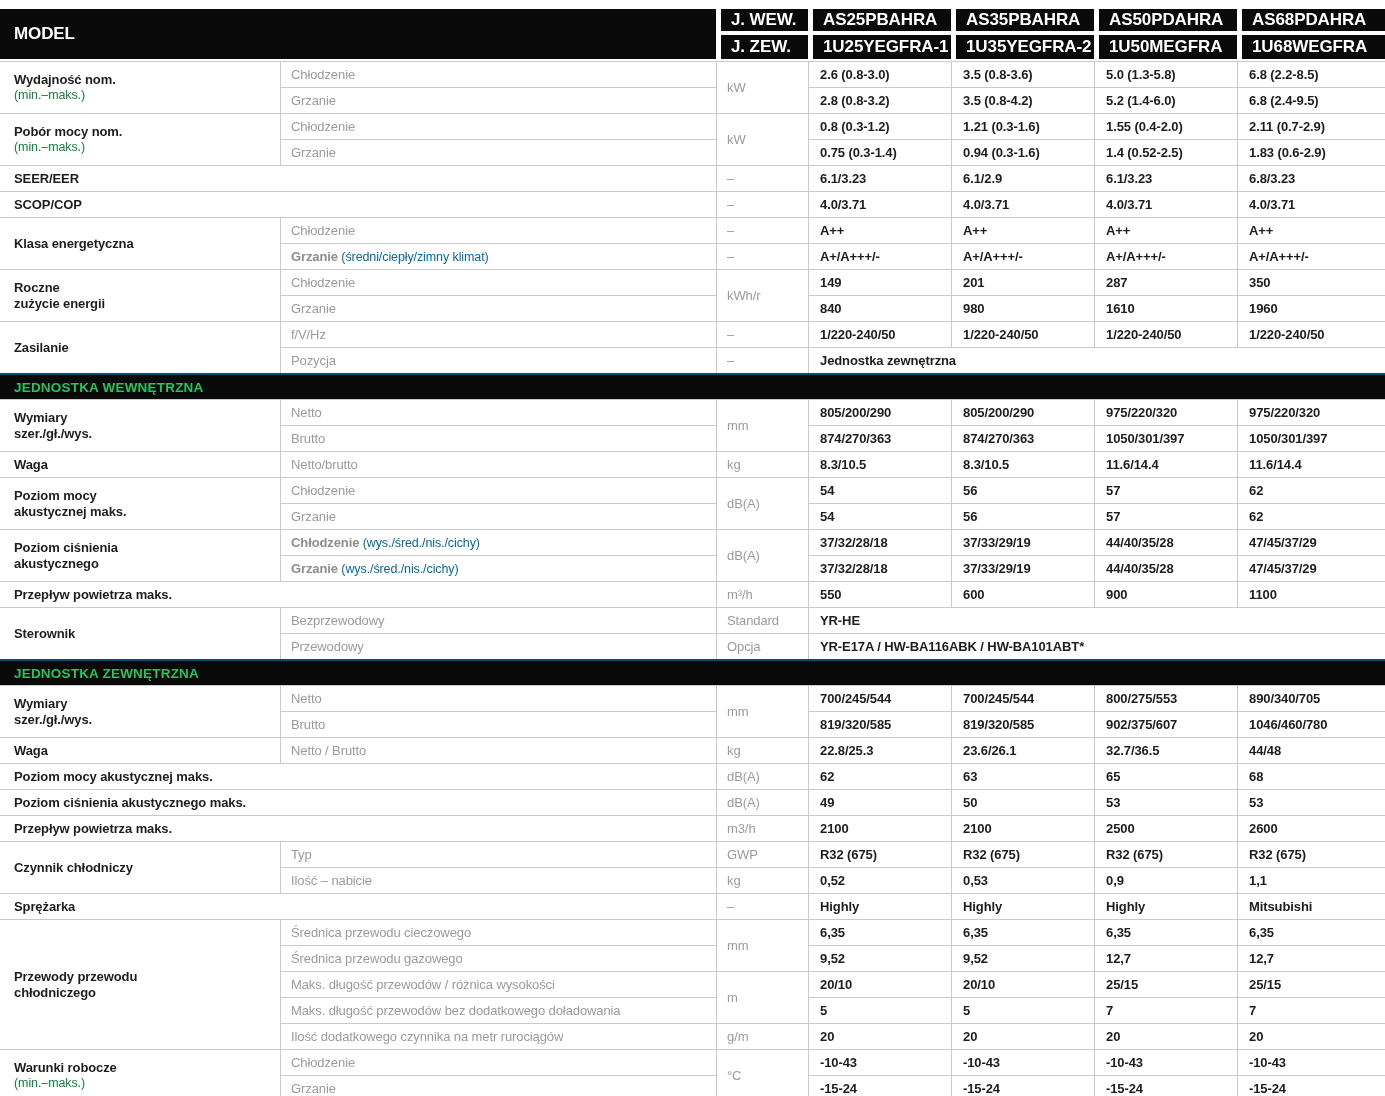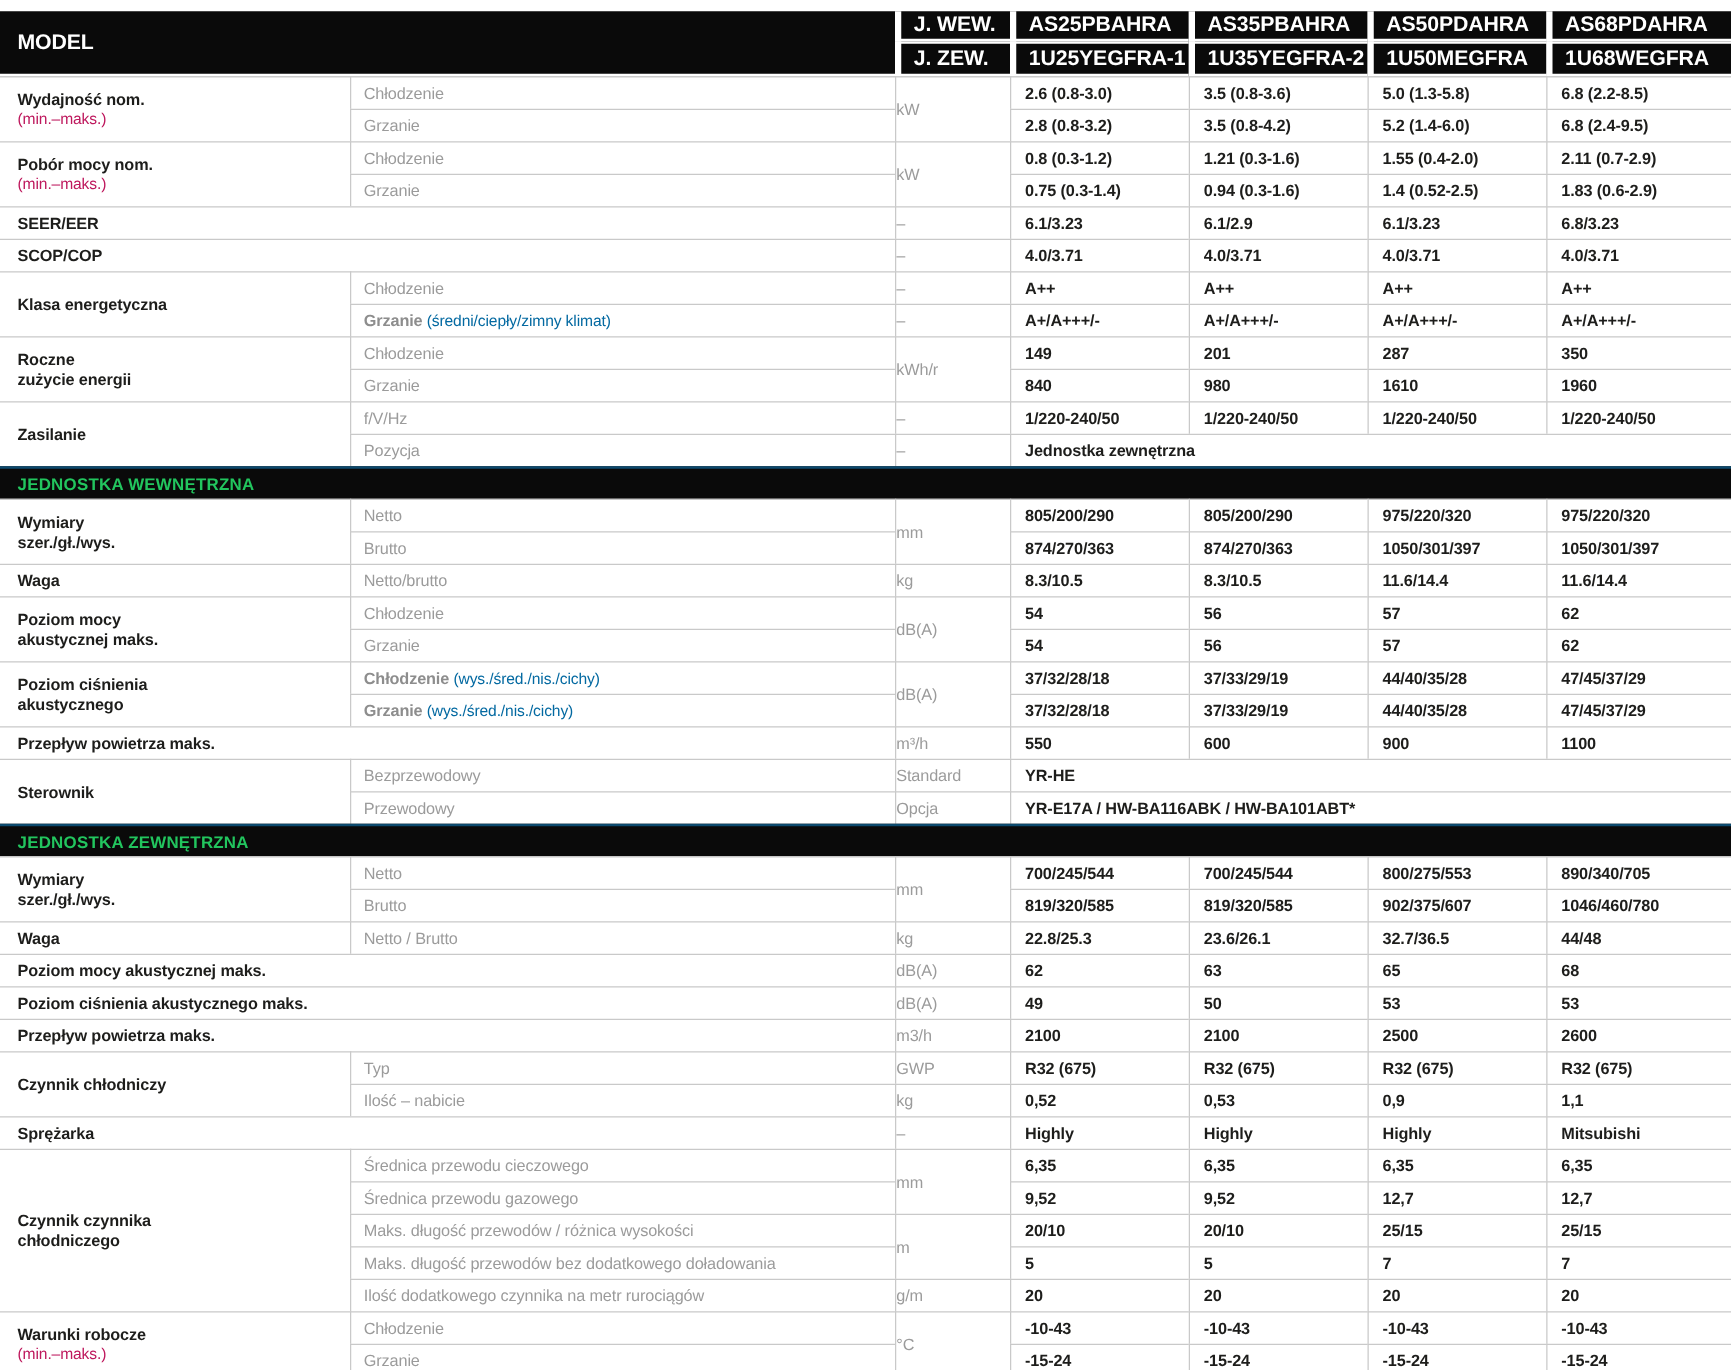--- a/index.html
+++ b/index.html
@@ -53,31 +53,32 @@
   td.label {
     padding-left: 14px;
     font-weight: 700;
     color: #1d1d1b;
     line-height: 1.18;
     white-space: normal;
     margin-left: 28px;
   }
   td.label .note {
     font-weight: 400;
-    color: #be185d;
+    color: #15803d;
     font-size: 12.5px;
   }
   td.param {
     padding-left: 10px;
     color: #9b9b9b;
     border-left: 1px solid #c9c9c9;
   }
   td.param .psub-bold { font-weight: 700; color: #8d8d8d; }
   td.param .pnote { color: #0369a1; font-size: 12.5px; }
   td.unit {
+    padding-left: 10px;
     color: #9b9b9b;
     border-left: 1px solid #c9c9c9;
   }
   td.value {
     padding-left: 11px;
     font-weight: 700;
     color: #1d1d1b;
     border-left: 1px solid #c9c9c9;
   }
 </style>
@@ -405,21 +406,21 @@
           <div>Sprężarka</div>
         </td>
         <td class="unit" rowspan="1">–</td>
         <td class="value">Highly</td>
         <td class="value">Highly</td>
         <td class="value">Highly</td>
         <td class="value">Mitsubishi</td>
       </tr>
       <tr>
         <td class="label" rowspan="5" colspan="1">
-          <div>Czynnik czynnika</div>
+          <div>Przewody przewodu</div>
           <div>chłodniczego</div>
         </td>
         <td class="param"><span>Średnica przewodu cieczowego</span></td>
         <td class="unit" rowspan="2">mm</td>
         <td class="value">6,35</td>
         <td class="value">6,35</td>
         <td class="value">6,35</td>
         <td class="value">6,35</td>
       </tr>
       <tr>

